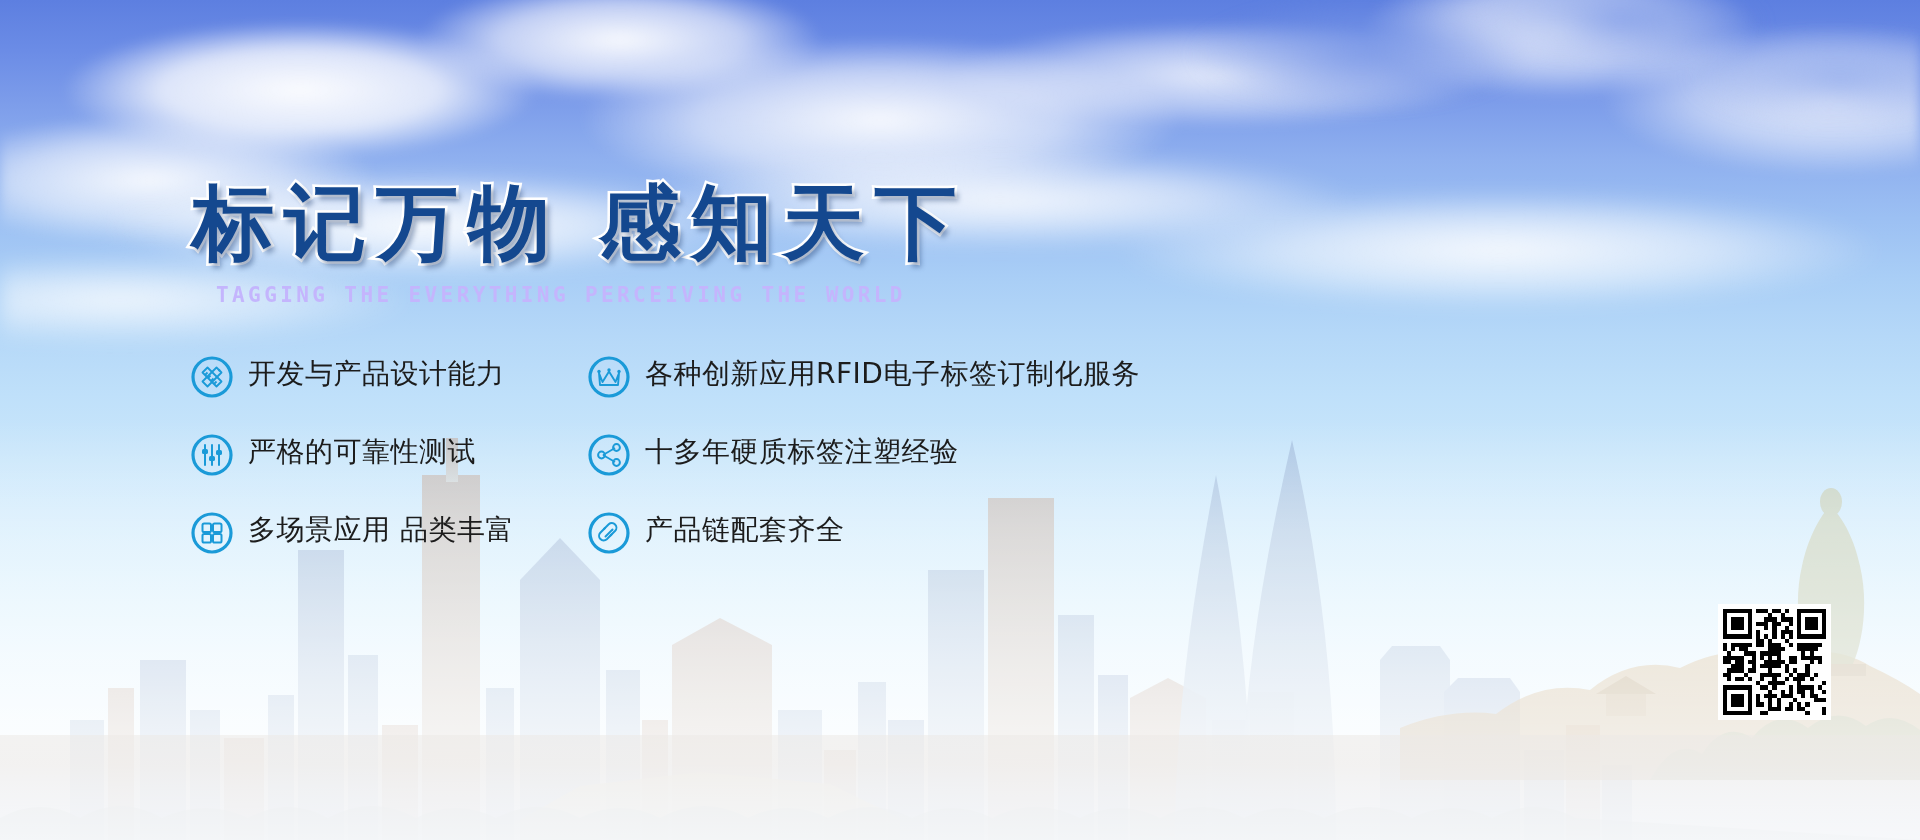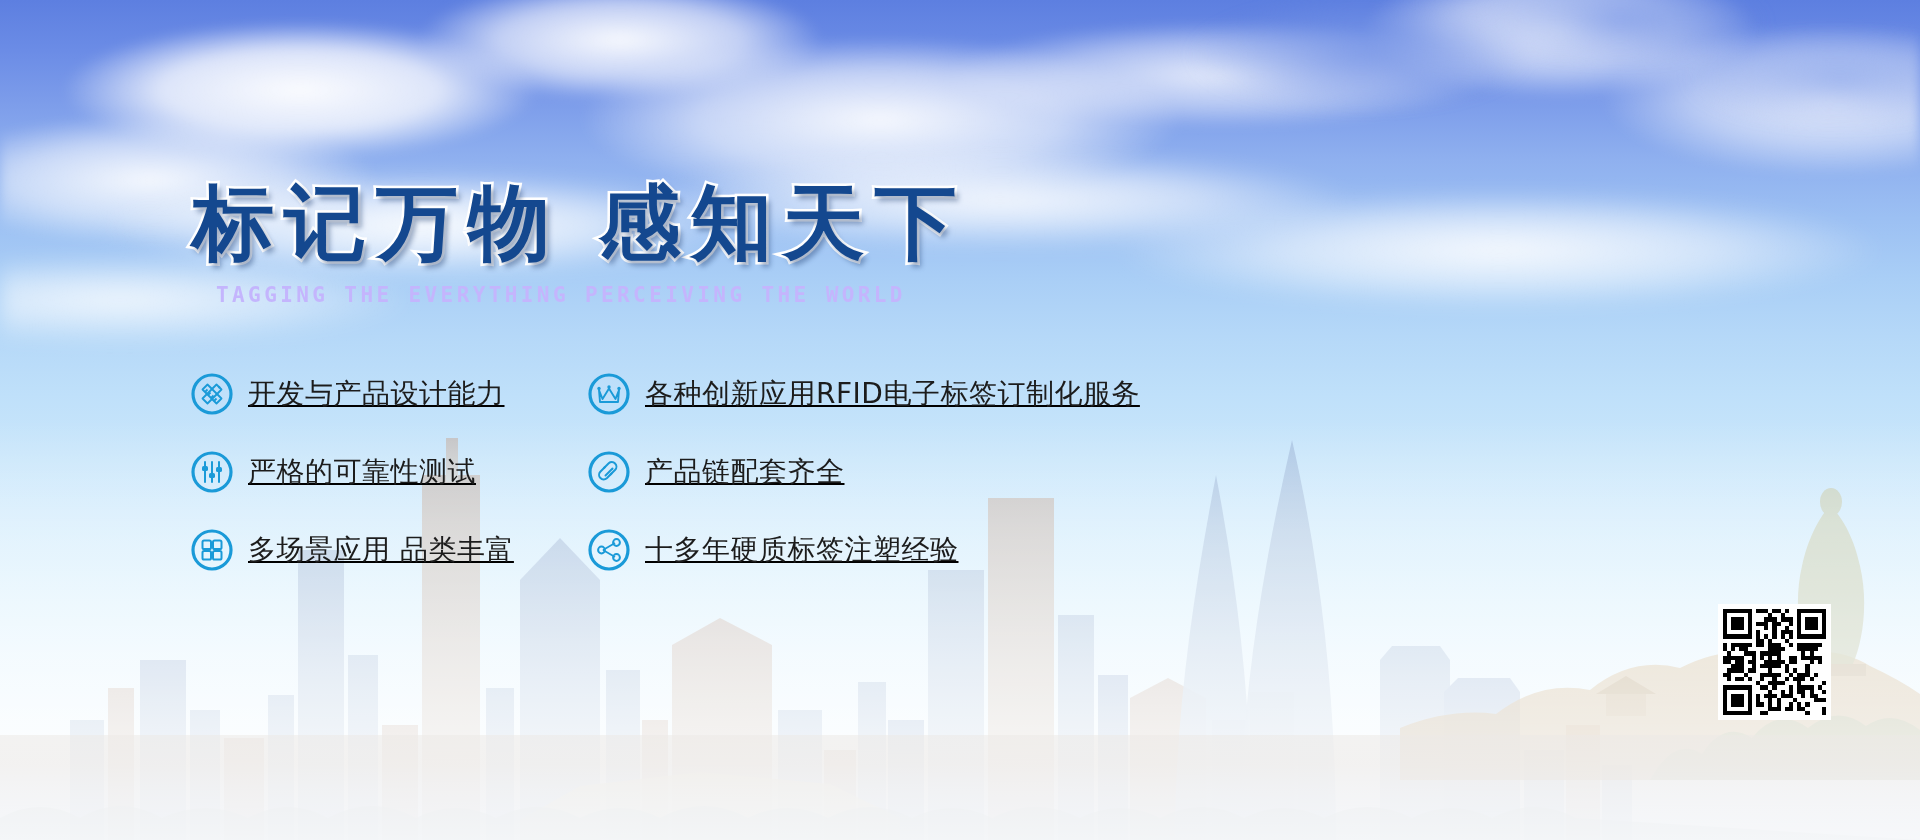--- a/index.html
+++ b/index.html
@@ -80,21 +80,21 @@
     font-size:21px; font-weight:700; letter-spacing:3.4px;
     color:#c4b5fd;
     font-family:"DejaVu Sans Mono","Liberation Mono",monospace;
     white-space:nowrap; }
 
   .features { position:absolute; left:190px; top:355px; width:1300px; }
   .feat-col { position:absolute; top:0; }
   .col-left  { left:0; }
   .col-right { left:397px; }
 
-  .feat-row { display:flex; align-items:center; height:78px;text-decoration:underline; }
+  .feat-row { display:flex; height:78px; }
   .feat-icon { flex:0 0 auto; width:44px; height:44px; margin-right:14px;
     position:relative; }
   .feat-icon svg { display:block; width:44px; height:44px; }
   .feat-label { font-size:28px; color:#1c1c1c; white-space:nowrap;
     font-family:"DejaVu Sans","Liberation Sans",sans-serif; letter-spacing:.5px; }
 
   
   .qr { position:absolute; left:1718px; top:604px; width:113px; height:116px;
     background:#fff; padding:5px; z-index:9; }
   .qr-grid { width:103px; height:106px; display:grid;
@@ -291,48 +291,48 @@
               <circle cx="22" cy="15" r="1.7" fill="#1a9ad8"></circle>
             </svg>
           </span>
           <span class="feat-label">各种创新应用RFID电子标签订制化服务</span>
         </div>
 
         <div class="feat-row">
           <span class="feat-icon">
             <svg viewBox="0 0 44 44" xmlns="http://www.w3.org/2000/svg">
               <circle cx="22" cy="22" r="19" fill="none" stroke="#1a9ad8" stroke-width="3.2"></circle>
-              <g fill="none" stroke="#1a9ad8" stroke-width="2" stroke-linecap="round">
-                <path d="M18.5 25.5 L13.8 30.2 a4.6 4.6 0 0 1 -6.5 -6.5 L12 19" transform="translate(6,-2)"></path>
-                <path d="M25.5 18.5 L30.2 13.8 a4.6 4.6 0 0 0 -6.5 -6.5 L19 12" transform="translate(-2,6)"></path>
-                <line x1="18.5" y1="25.5" x2="25.5" y2="18.5"></line>
-              </g>
-            </svg>
-          </span>
-          <span class="feat-label">产品链配套齐全</span>
-        </div>
-
-        <div class="feat-row">
-          <span class="feat-icon">
-            <svg viewBox="0 0 44 44" xmlns="http://www.w3.org/2000/svg">
-              <circle cx="22" cy="22" r="19" fill="none" stroke="#1a9ad8" stroke-width="3.2"></circle>
               <g stroke="#1a9ad8" stroke-width="1.8">
                 <line x1="16" y1="22" x2="28" y2="15"></line>
                 <line x1="16" y1="22" x2="28" y2="29"></line>
               </g>
               <g fill="none" stroke="#1a9ad8" stroke-width="2">
                 <circle cx="14.5" cy="22" r="3.4"></circle>
                 <circle cx="29.5" cy="14.5" r="3.4"></circle>
                 <circle cx="29.5" cy="29.5" r="3.4"></circle>
               </g>
             </svg>
           </span>
           <span class="feat-label">十多年硬质标签注塑经验</span>
         </div>
 
+        <div class="feat-row">
+          <span class="feat-icon">
+            <svg viewBox="0 0 44 44" xmlns="http://www.w3.org/2000/svg">
+              <circle cx="22" cy="22" r="19" fill="none" stroke="#1a9ad8" stroke-width="3.2"></circle>
+              <g fill="none" stroke="#1a9ad8" stroke-width="2" stroke-linecap="round">
+                <path d="M18.5 25.5 L13.8 30.2 a4.6 4.6 0 0 1 -6.5 -6.5 L12 19" transform="translate(6,-2)"></path>
+                <path d="M25.5 18.5 L30.2 13.8 a4.6 4.6 0 0 0 -6.5 -6.5 L19 12" transform="translate(-2,6)"></path>
+                <line x1="18.5" y1="25.5" x2="25.5" y2="18.5"></line>
+              </g>
+            </svg>
+          </span>
+          <span class="feat-label">产品链配套齐全</span>
+        </div>
+
       </div>
     </div>
   </div>
 
   <div class="qr">
     <div class="qr-grid" id="qr-grid">
         <i class="on"></i>
         <i class="on"></i>
         <i class="on"></i>
         <i class="on"></i>

